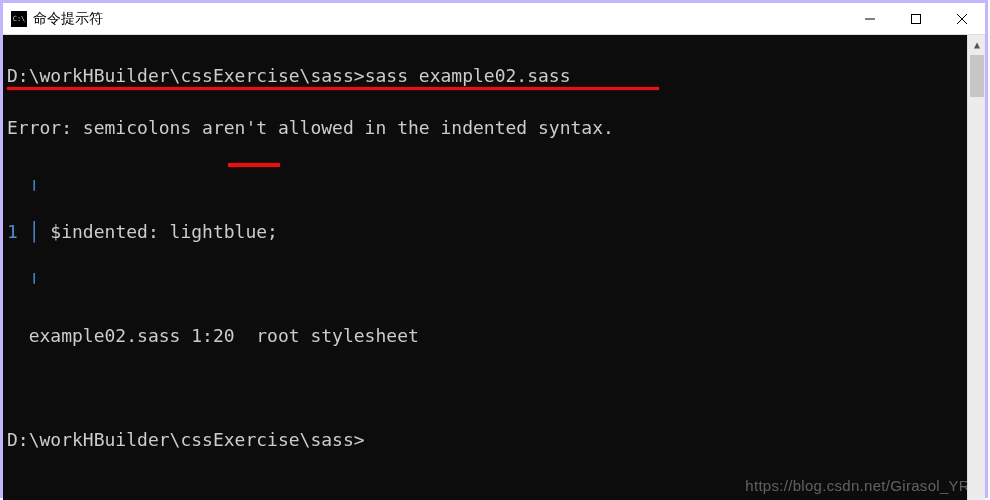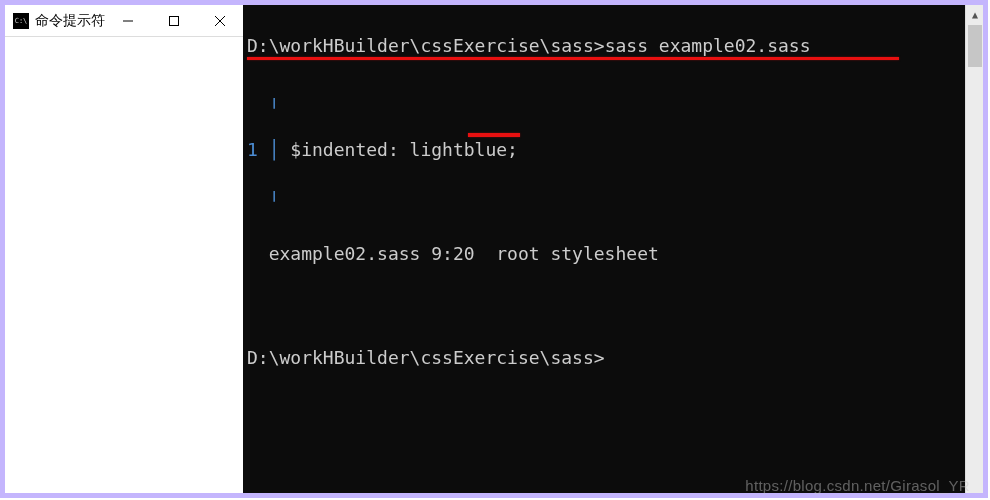--- a/index.html
+++ b/index.html
@@ -11,24 +11,24 @@
       width: 990px;
       height: 500px;
       background: #fff;
       font-family: "SimSun", "Consolas", monospace;
       overflow: hidden;
       position: relative;
     }
     .window {
       width: 988px;
       height: 498px;
-      border: 5px solid #c4b5fd;
+      border: 3px solid #c4b5fd;
       background: #fff;
       display: flex;
-      flex-direction: row;
+      flex-direction: column;
     }
     .titlebar {
       height: 32px;
       background: #fff;
       display: flex;
       align-items: center;
       border-bottom: 1px solid #ddd;
     }
     .titlebar-icon {
       width: 16px;
@@ -168,24 +168,25 @@
         <svg viewBox="0 0 10 10">
             <line x1="0" y1="0" x2="10" y2="10" stroke="#000" stroke-width="1"></line>
             <line x1="10" y1="0" x2="0" y2="10" stroke="#000" stroke-width="1"></line>
           </svg>
       </div>
     </div>
   </div>
   <div class="terminal-container">
     <div class="terminal">
 <span class="line"><span>D:\workHBuilder\cssExercise\sass&gt;</span><span>sass example02.sass</span></span>
+<span class="line"><span>Error: </span><span>semicolons aren't allowed in the indented syntax.</span></span>
 <span class="line blue-text">  ╷</span>
 <span class="line"><span class="blue-text">1</span><span class="blue-text"> │ </span><span>$indented: lightblue;</span></span>
 <span class="line blue-text">  ╵</span>
-<span class="line">  example02.sass 9:20  root stylesheet</span>
+<span class="line">  example02.sass 1:20  root stylesheet</span>
 <span class="line"> </span>
 <span class="line">D:\workHBuilder\cssExercise\sass&gt;</span>
       <div class="underline-red-1"></div>
       <div class="underline-red-2"></div>
     </div>
     <div class="scrollbar-vert">
       <div class="scrollbar-arrow up">▲</div>
       <div class="scrollbar-thumb"></div>
 
     </div>

